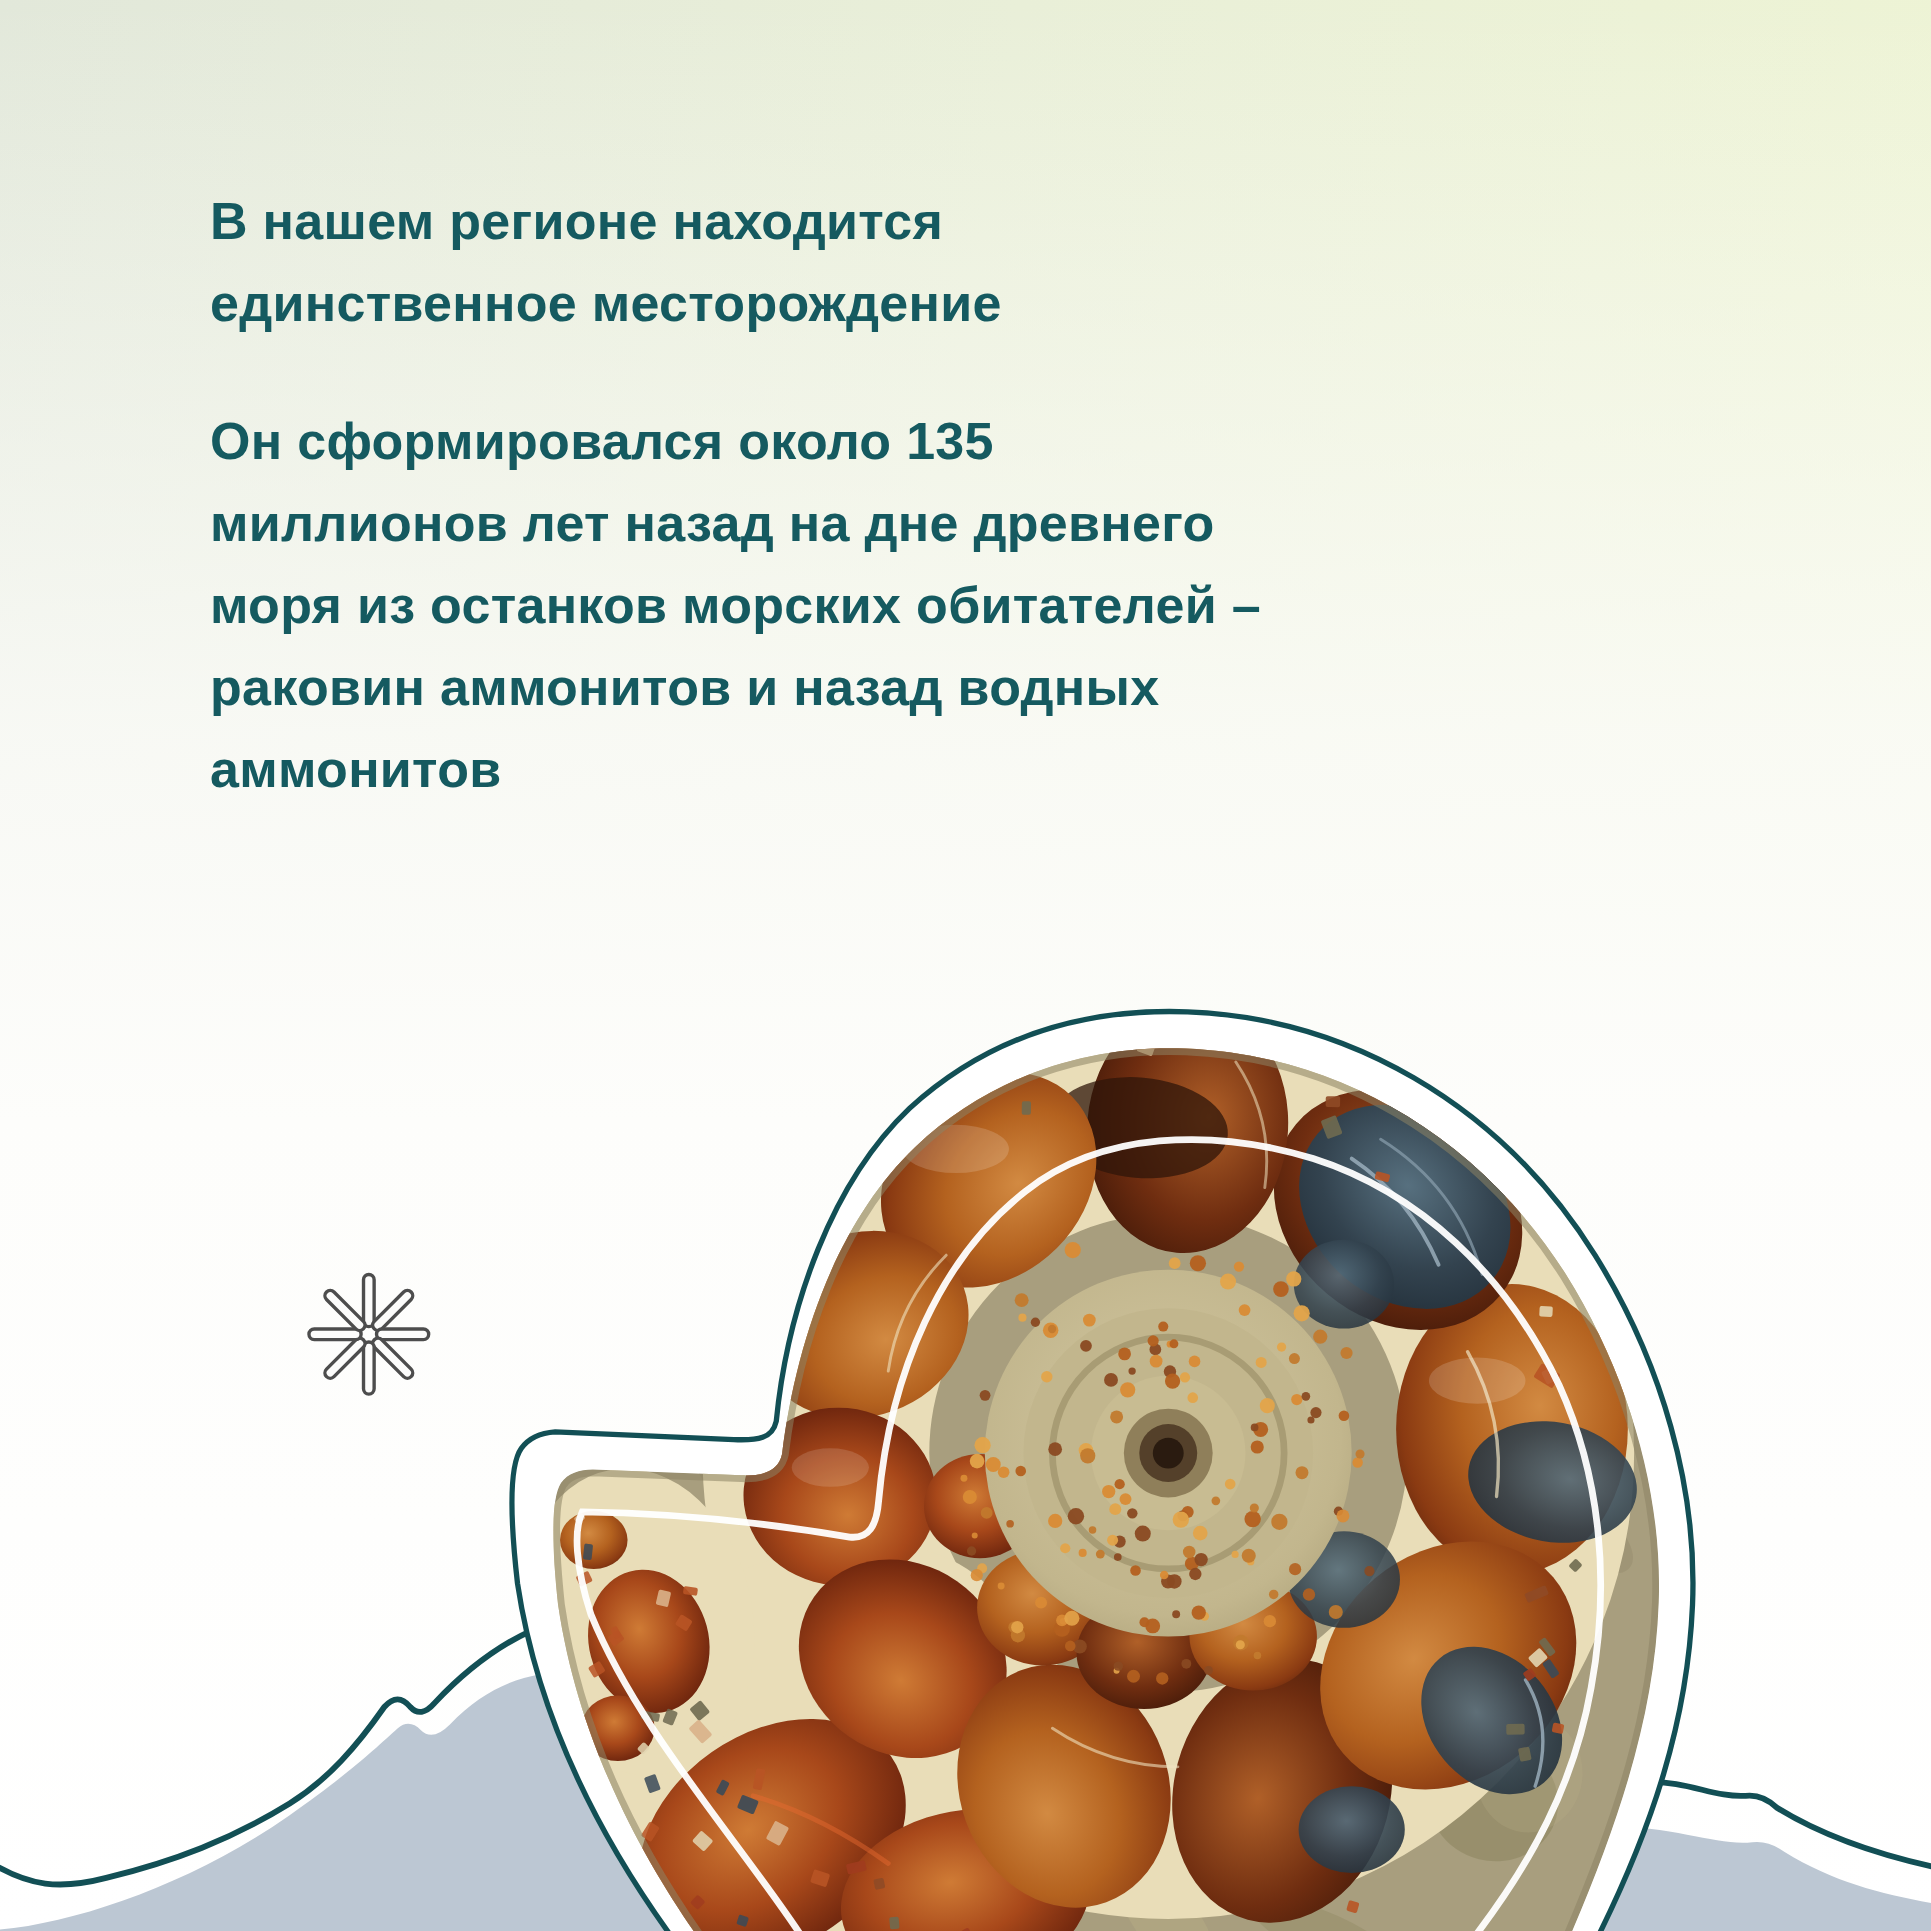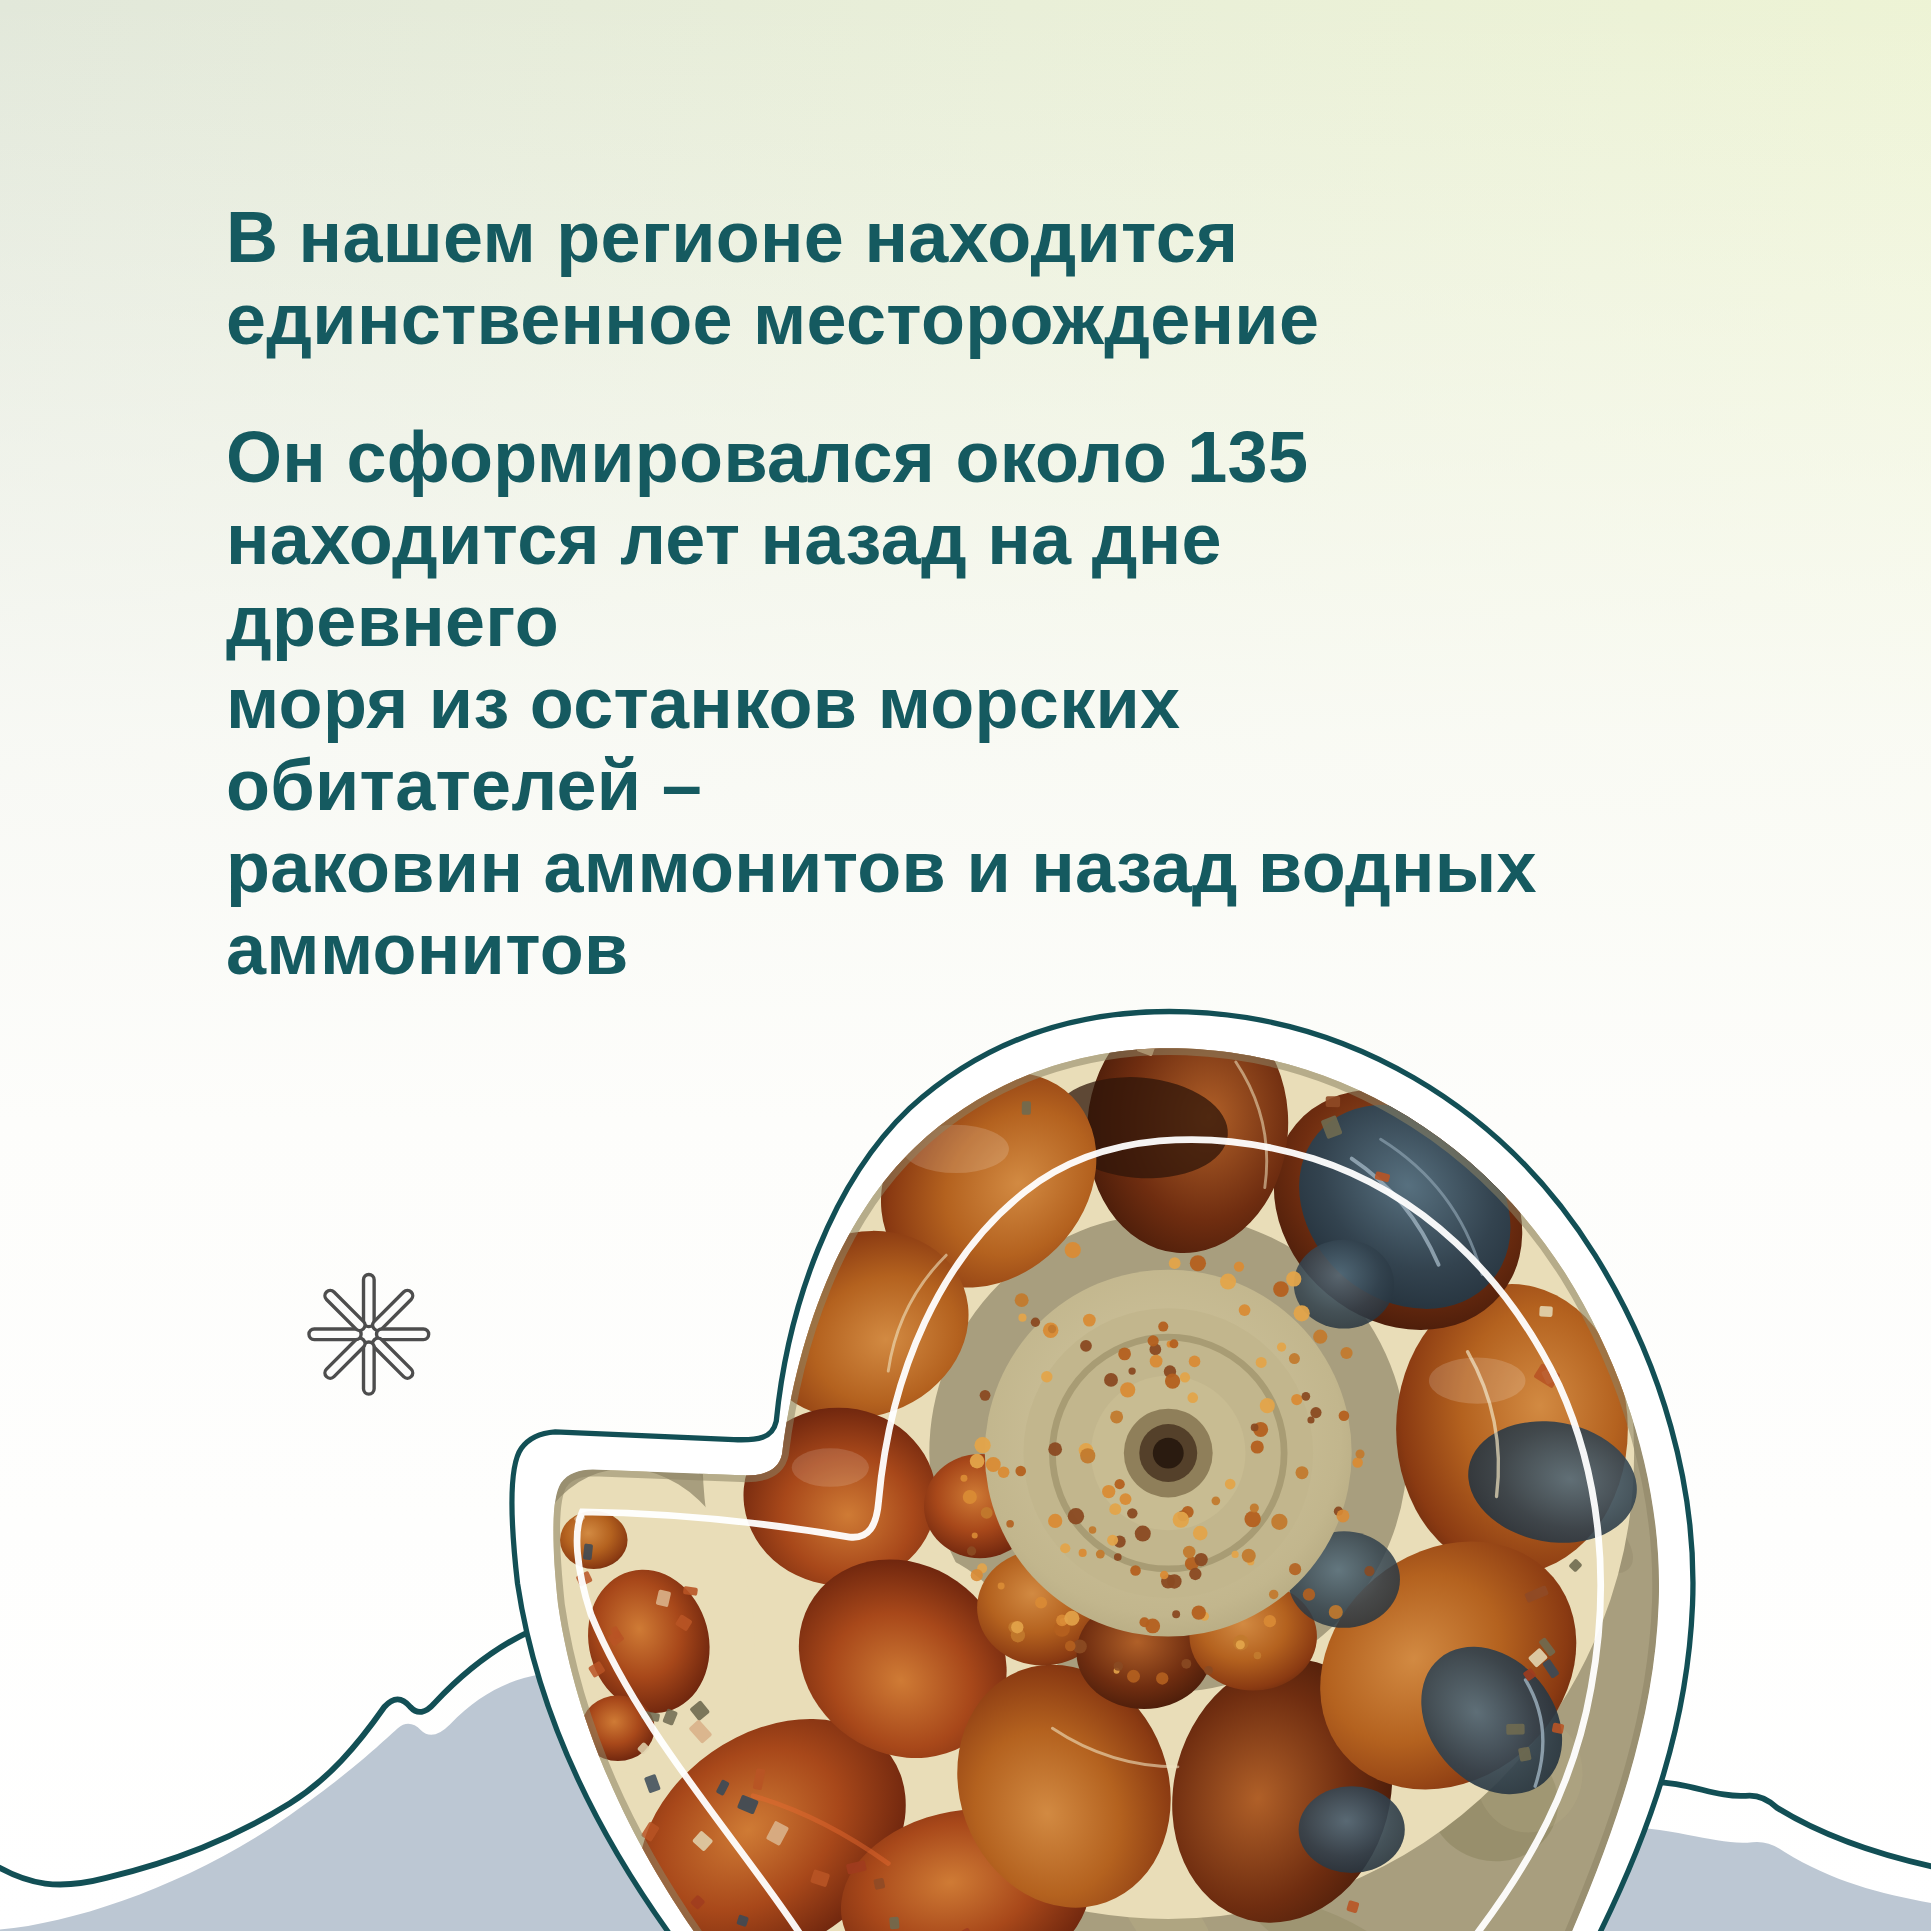--- a/index.html
+++ b/index.html
@@ -3,21 +3,21 @@
 <meta charset="utf-8">
 <style>
   html,body{margin:0;padding:0;}
   .canvas{position:relative;width:1931px;height:1931px;overflow:hidden;
     background:
       linear-gradient(to bottom, rgba(250,251,248,0) 0%, rgba(252,252,250,0.82) 38%, #fdfdfb 58%, #ffffff 100%),
       linear-gradient(100deg, #e2e8da 0%, #e9efd8 45%, #eff5d4 100%);
     font-family:"Liberation Sans","DejaVu Sans",sans-serif;}
   .art{position:absolute;inset:0;width:1931px;height:1931px;display:block;}
   .text-block{position:absolute;left:210px;top:180px;width:1371px;z-index:2;}
-  .text-block p{margin:16px;padding:0;font-weight:700;font-size:72px;line-height:82px;
+  .text-block p{margin:0;padding:0;font-weight:700;font-size:52px;line-height:82px;
     color:#155a60;letter-spacing:0.3px;}
   .text-block p + p{margin-top:56px;}
   .ln{display:block;}
 </style>
 </head>
 <body>
 
 <div class="canvas">
 
   <svg id="art" class="art" viewBox="0 0 2000 2000" aria-hidden="true">
@@ -378,20 +378,20 @@
     </g>
   </svg>
 
   <div class="text-block">
     <p>
       <span class="ln">В нашем регионе находится</span>
       <span class="ln">единственное месторождение</span>
     </p>
     <p>
       <span class="ln">Он сформировался около 135</span>
-      <span class="ln">находится лет назад на дне древнего</span>
+      <span class="ln">миллионов лет назад на дне древнего</span>
       <span class="ln">моря из останков морских обитателей –</span>
       <span class="ln">раковин аммонитов и назад водных</span>
       <span class="ln">аммонитов</span>
     </p>
   </div>
 </div>
 
 
 </body></html>

